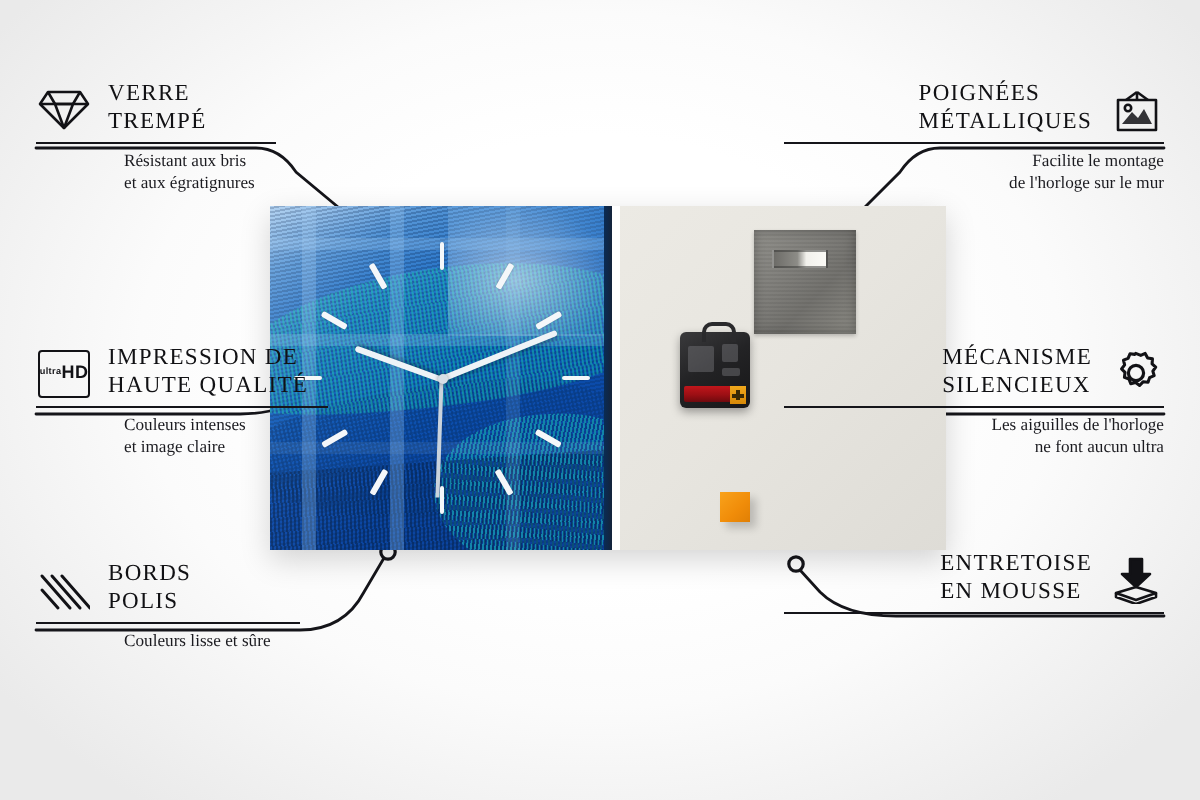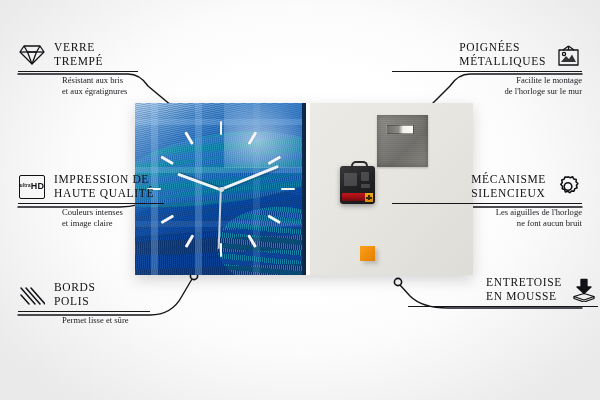--- a/index.html
+++ b/index.html
@@ -467,21 +467,21 @@
           <path d="M2 4 L16 20"></path>
           <path d="M7 4 L21 20"></path>
           <path d="M12 4 L26 20"></path>
           <path d="M2 11 L10 20"></path>
         </svg>
       </span>
       <span class="title">BORDS
 POLIS</span>
     </div>
     <div class="rule" style="width:132px;"></div>
-    <div class="desc">Permet lisse et sûre</div>
+    <div class="desc">Couleurs lisse et sûre</div>
   </div>
 
   <div class="feature right" style="left:392px; top:41px;">
     <div class="head">
       <span class="title">POIGNÉES
 MÉTALLIQUES</span>
       <span class="ficon">
         <svg width="26" height="24" viewBox="0 0 26 24" fill="none" stroke="currentColor" stroke-width="1.3" stroke-linejoin="round">
           <rect x="4" y="7" width="19" height="15"></rect>
           <path d="M13.5 7 L13.5 3"></path>
@@ -503,24 +503,24 @@
 SILENCIEUX</span>
       <span class="ficon">
         <svg width="26" height="25" viewBox="0 0 26 25" fill="none" stroke="currentColor" stroke-width="1.6" stroke-linejoin="round">
           <path d="M13 2.2 l2.6 1.0 2.3 -1.0 1.3 2.4 2.5 0.4 -0.2 2.6 1.9 1.7 -1.5 2.1 0.7 2.4 -2.4 1.0 -0.8 2.4 -2.6 -0.2 -1.8 1.9 -2.1 -1.5 -2.5 0.6 -0.9 -2.4 -2.4 -0.9 0.3 -2.6 -1.8 -1.8 1.6 -2.1 -0.6 -2.5 2.4 -0.9 1.0 -2.4 2.5 0.3 z" transform="translate(0.4,0.6) scale(0.96)"></path>
           <circle cx="13" cy="12.5" r="3.8"></circle>
         </svg>
       </span>
     </div>
     <div class="rule" style="width:190px;"></div>
     <div class="desc">Les aiguilles de l'horloge
-ne font aucun bruit</div>
-  </div>
-
-  <div class="feature right" style="left:408px; top:276px;">
+ne font aucun ultra</div>
+  </div>
+
+  <div class="feature right" style="left:392px; top:276px;">
     <div class="head">
       <span class="title">ENTRETOISE
 EN MOUSSE</span>
       <span class="ficon">
         <svg width="26" height="24" viewBox="0 0 26 24" fill="none" stroke="currentColor" stroke-width="1.3" stroke-linejoin="round">
           <path d="M10 1.5 H16 V9 H20 L13 15.5 L6 9 H10 Z" fill="currentColor" stroke="currentColor"></path>
           <path d="M13 15.5 L23 18.5 L13 22 L3 18.5 Z"></path>
           <path d="M3 18.5 L3 20.5 L13 24 L23 20.5 L23 18.5"></path>
         </svg>
       </span>

